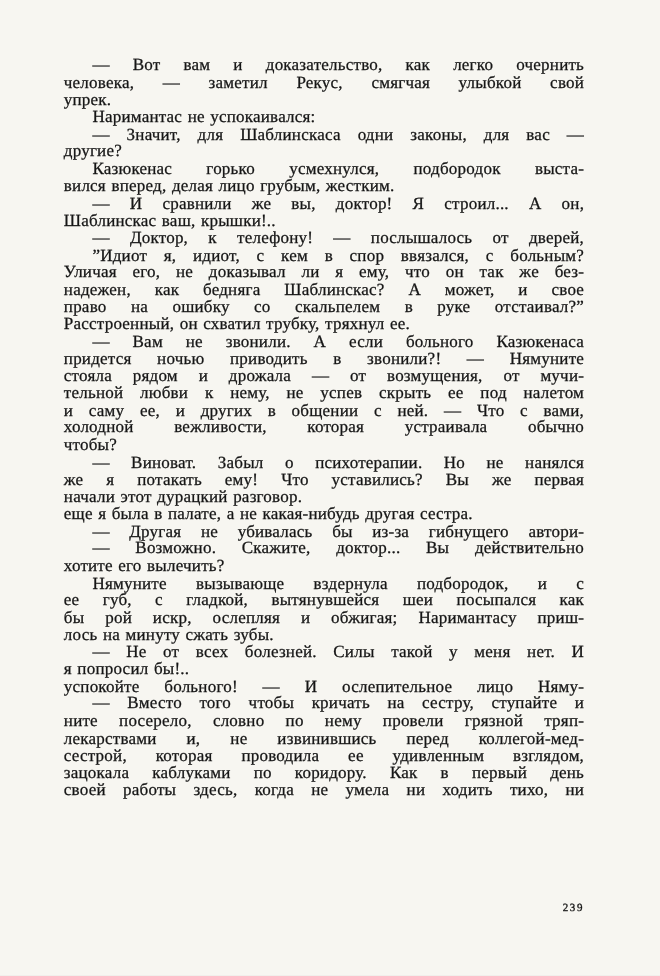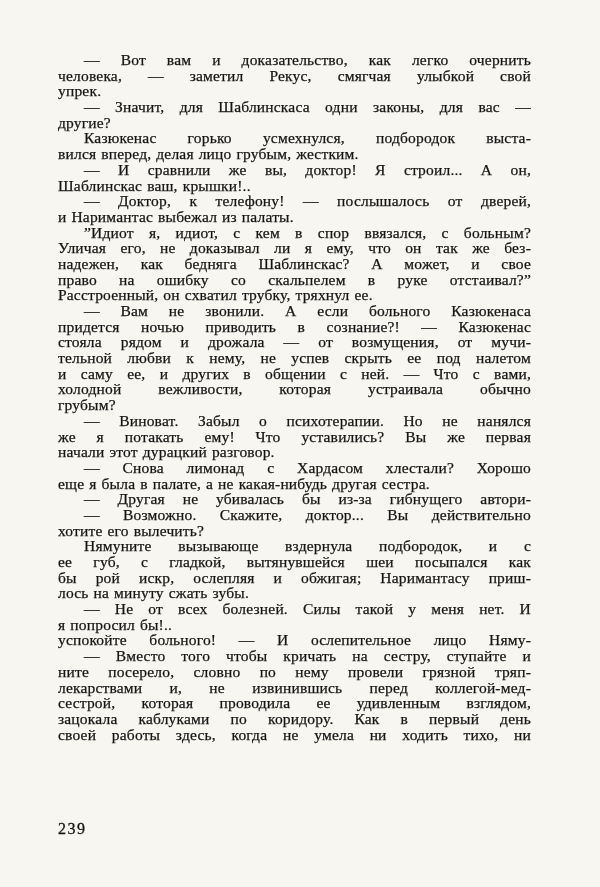--- a/index.html
+++ b/index.html
@@ -39,58 +39,57 @@
     text-indent: 26px;
   }
   .line.lastline {
     text-align-last: left;
   }
   .page-number {
     position: absolute;
     top: 820px;
     left: 58px;
     width: 473px;
-    text-align: left;
-    font-size: 16px;
+    text-align: right;
+    font-size: 10px;
     letter-spacing: 1.5px;
     -webkit-text-stroke: 0.3px currentColor;
   }
 </style>
 </head>
 <body>
 
 <div class="scan-page" style="background: rgb(247, 246, 241); color: rgb(22, 22, 22);">
   <div class="text-block" id="text-block">
       <div class="line firstline">— Вот вам и доказательство, как легко очернить</div>
       <div class="line">человека, — заметил Рекус, смягчая улыбкой свой</div>
       <div class="line lastline">упрек.</div>
+      <div class="line firstline lastline">Наримантас не успокаивался:</div>
       <div class="line firstline">— Значит, для Шаблинскаса одни законы, для вас —</div>
       <div class="line lastline">другие?</div>
       <div class="line firstline">Казюкенас горько усмехнулся, подбородок выста-</div>
       <div class="line lastline">вился вперед, делая лицо грубым, жестким.</div>
       <div class="line firstline">— И сравнили же вы, доктор! Я строил... А он,</div>
       <div class="line lastline">Шаблинскас ваш, крышки!..</div>
       <div class="line firstline">— Доктор, к телефону! — послышалось от дверей,</div>
-      <div class="line lastline">и Наримантас выбежал из палаты.</div>
       <div class="line firstline">”Идиот я, идиот, с кем в спор ввязался, с больным?</div>
       <div class="line">Уличая его, не доказывал ли я ему, что он так же без-</div>
       <div class="line">надежен, как бедняга Шаблинскас? А может, и свое</div>
       <div class="line">право на ошибку со скальпелем в руке отстаивал?”</div>
       <div class="line lastline">Расстроенный, он схватил трубку, тряхнул ее.</div>
       <div class="line firstline">— Вам не звонили. А если больного Казюкенаса</div>
-      <div class="line">придется ночью приводить в сознание?! — Казюкенас</div>
+      <div class="line">придется ночью приводить в звонили?! — Нямуните</div>
       <div class="line">стояла рядом и дрожала — от возмущения, от мучи-</div>
       <div class="line">тельной любви к нему, не успев скрыть ее под налетом</div>
       <div class="line">и саму ее, и других в общении с ней. — Что с вами,</div>
       <div class="line">холодной вежливости, которая устраивала обычно</div>
-      <div class="line lastline">грубым?</div>
+      <div class="line lastline">чтобы?</div>
       <div class="line firstline">— Виноват. Забыл о психотерапии. Но не нанялся</div>
       <div class="line">же я потакать ему! Что уставились? Вы же первая</div>
       <div class="line lastline">начали этот дурацкий разговор.</div>
-      <div class="line firstline">— Снова лимонад с Хардасом хлестали? Хорошо</div>
       <div class="line lastline">еще я была в палате, а не какая-нибудь другая сестра.</div>
       <div class="line firstline">— Другая не убивалась бы из-за гибнущего автори-</div>
       <div class="line firstline">— Возможно. Скажите, доктор... Вы действительно</div>
       <div class="line lastline">хотите его вылечить?</div>
       <div class="line firstline">Нямуните вызывающе вздернула подбородок, и с</div>
       <div class="line">ее губ, с гладкой, вытянувшейся шеи посыпался как</div>
       <div class="line">бы рой искр, ослепляя и обжигая; Наримантасу приш-</div>
       <div class="line lastline">лось на минуту сжать зубы.</div>
       <div class="line firstline">— Не от всех болезней. Силы такой у меня нет. И</div>
       <div class="line lastline">я попросил бы!..</div>

